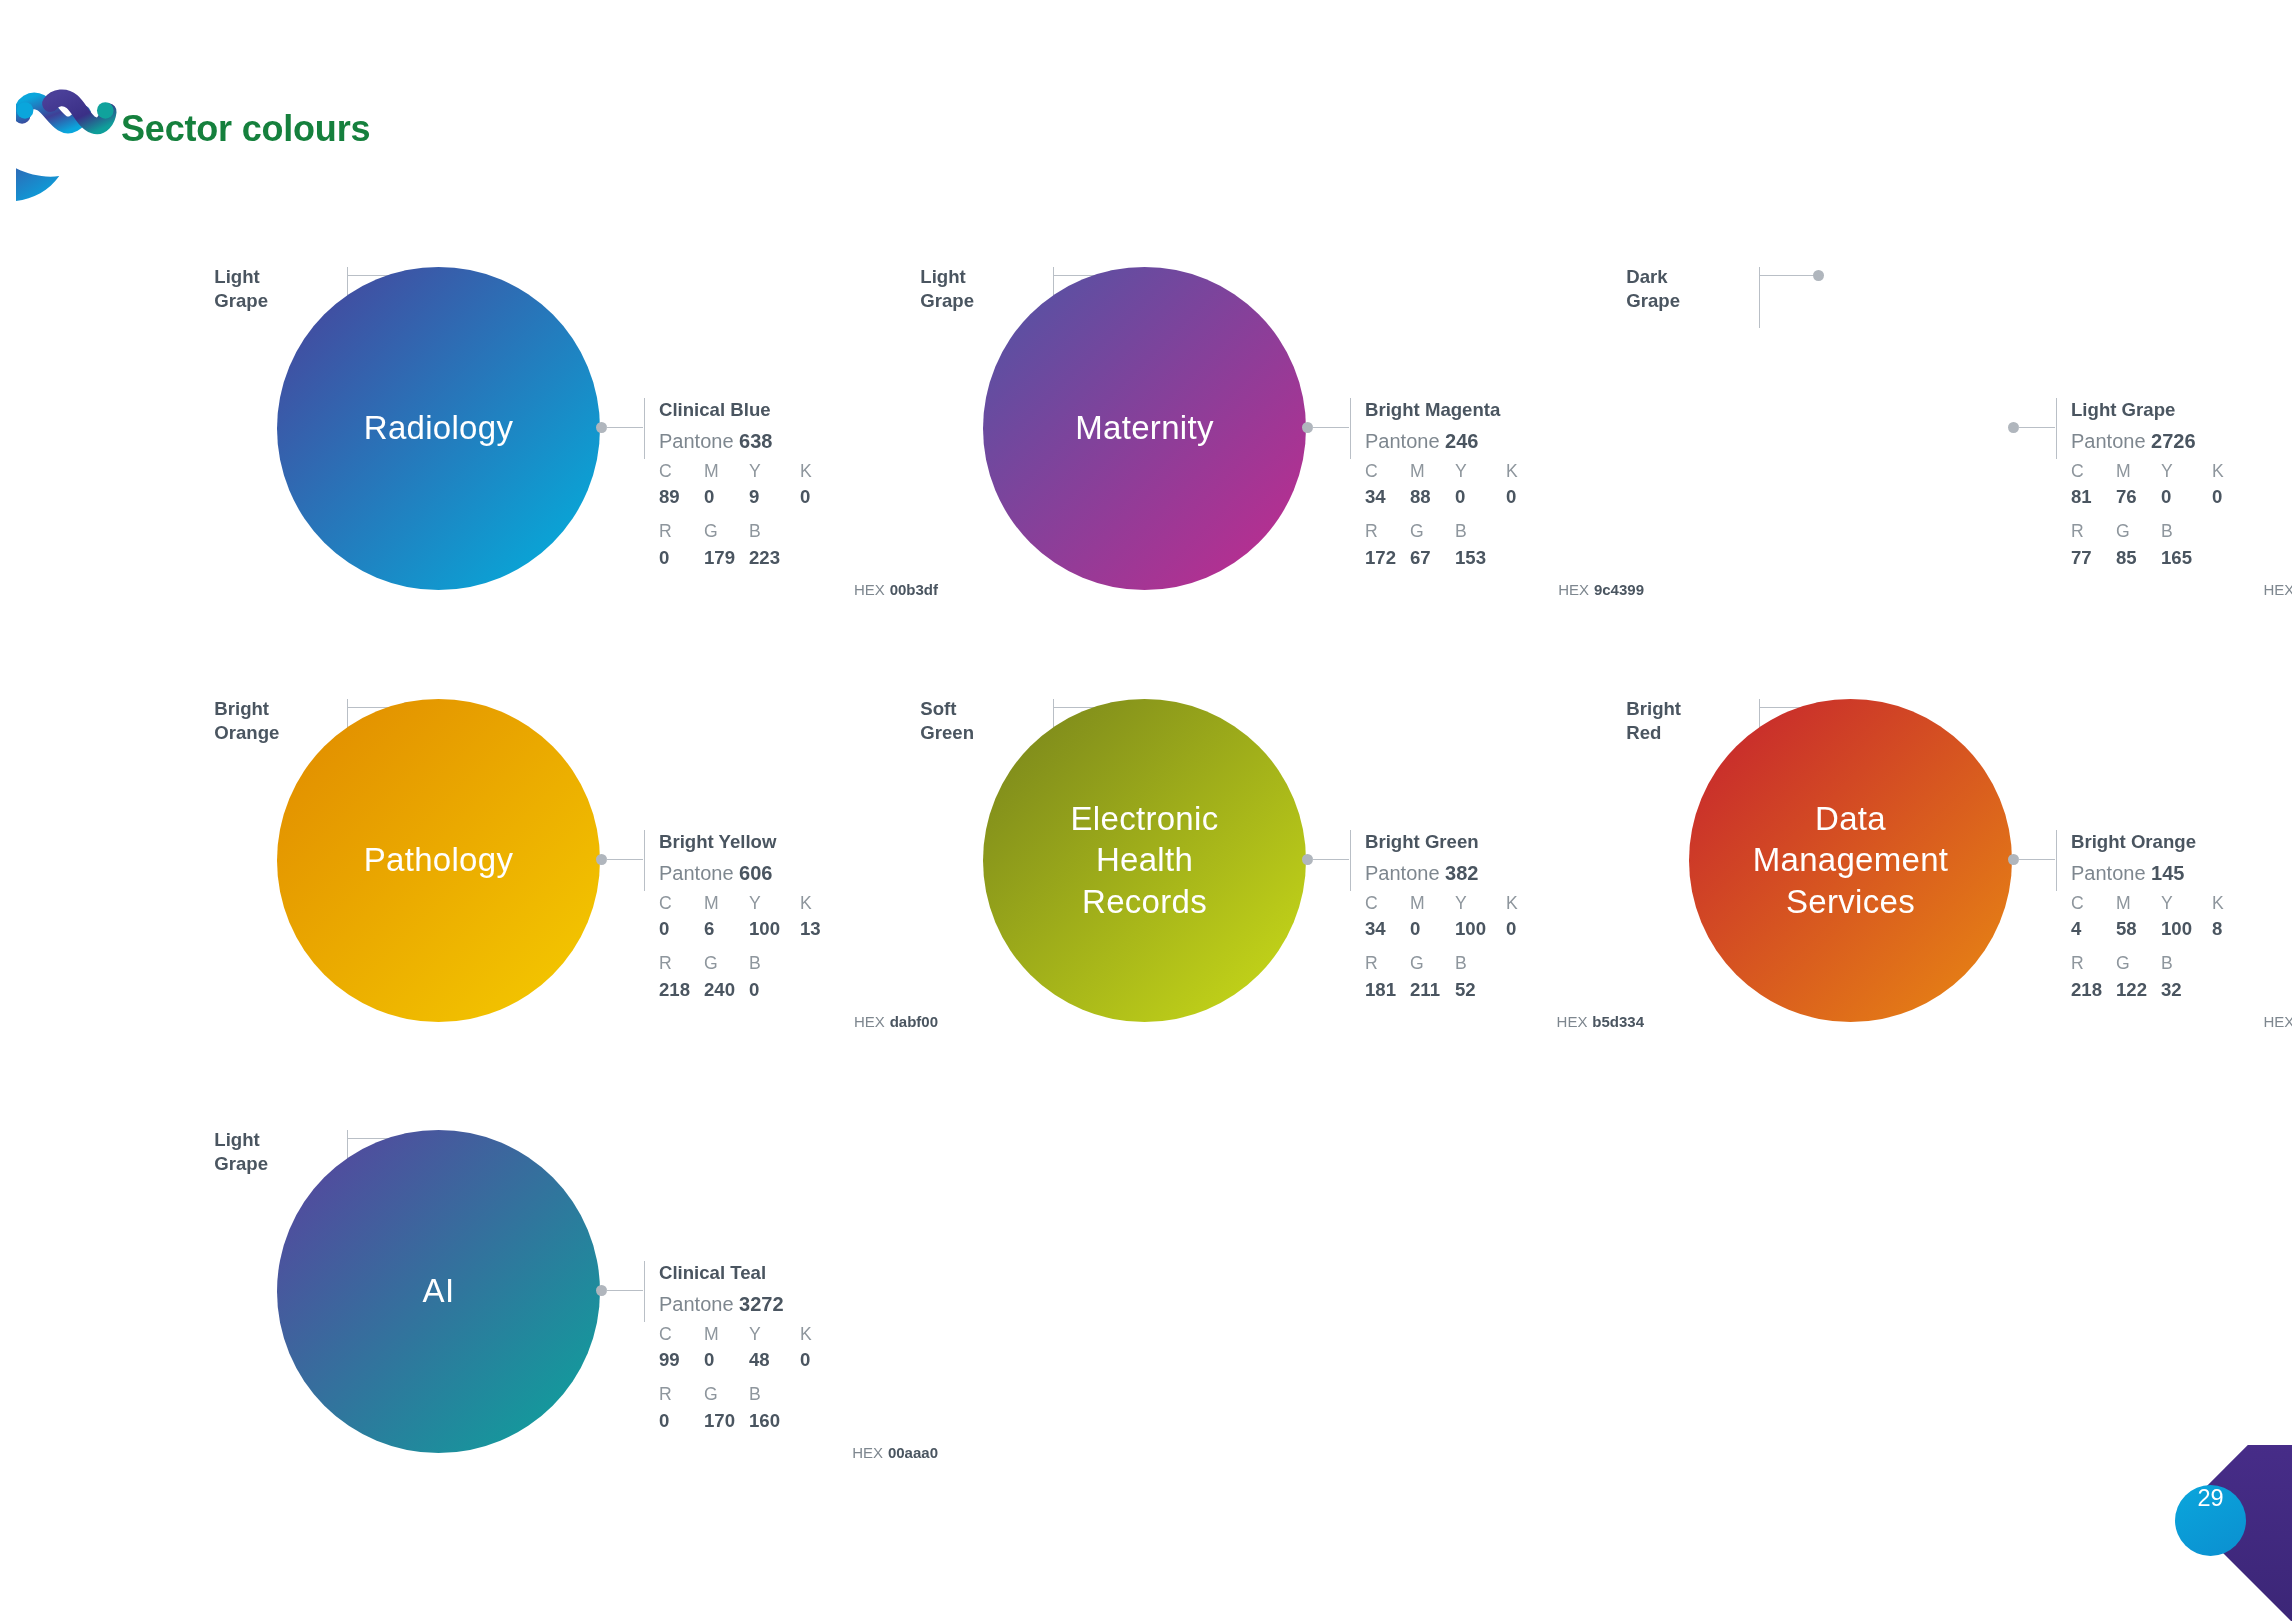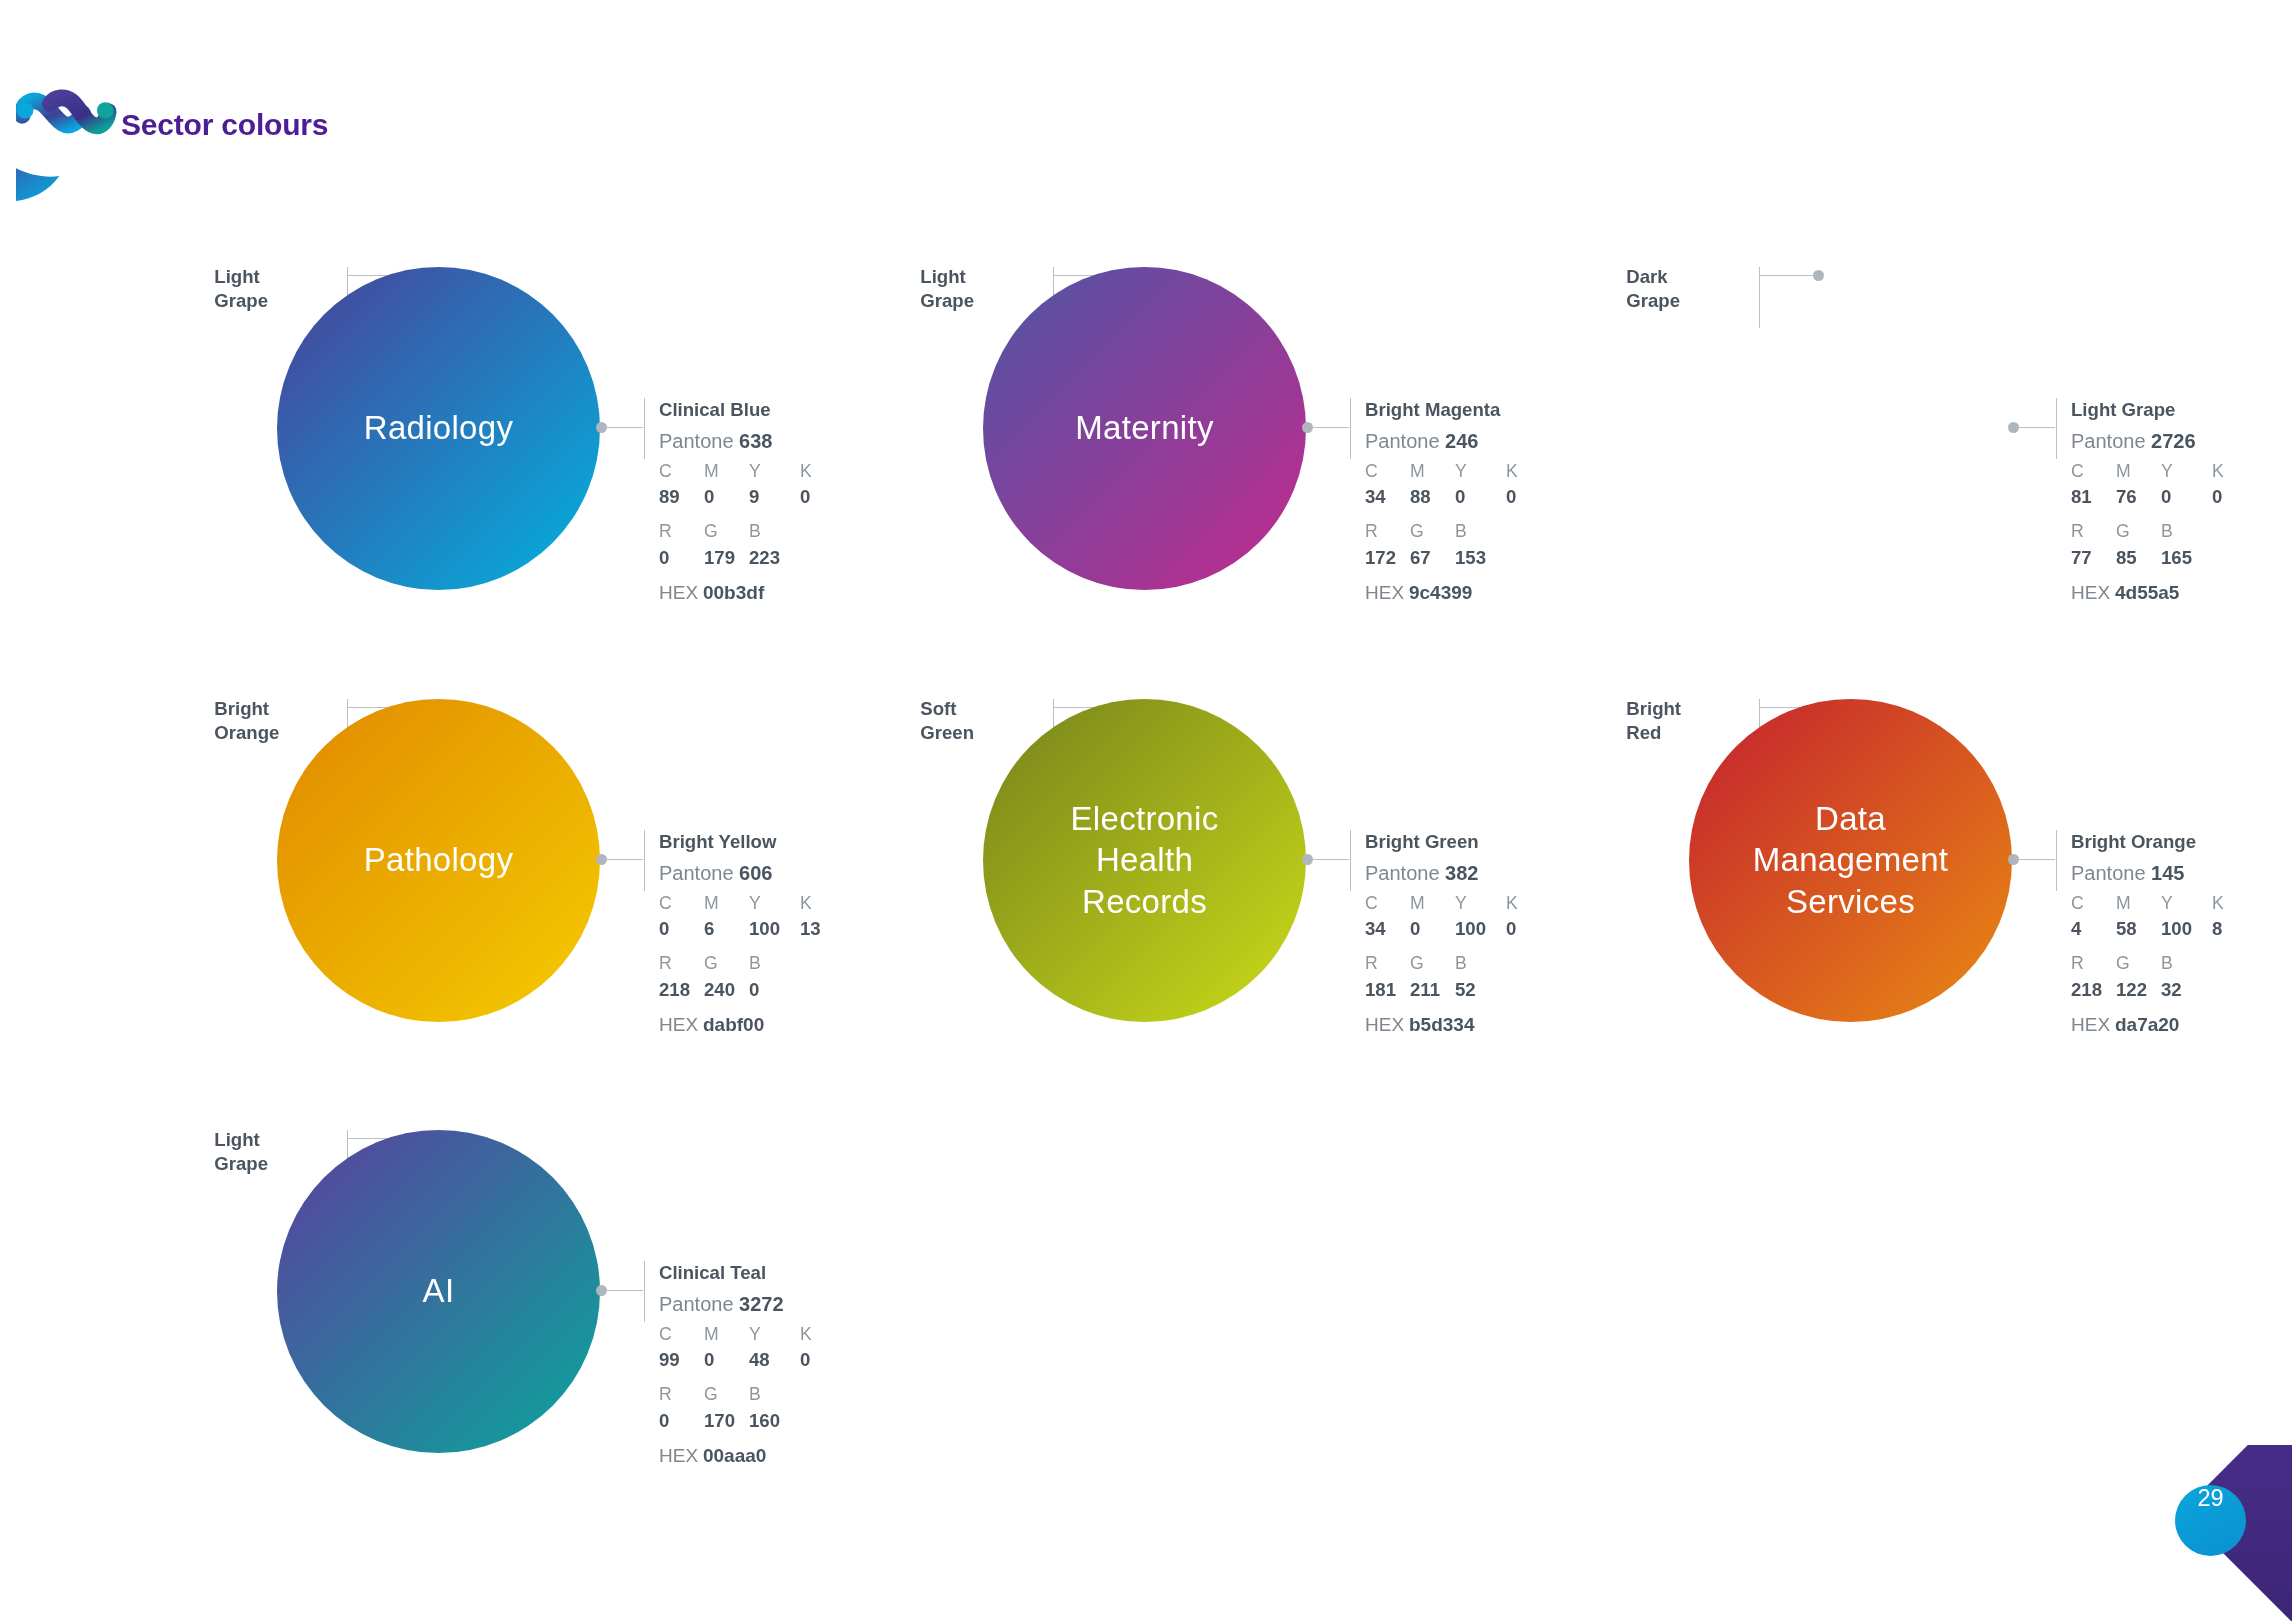--- a/index.html
+++ b/index.html
@@ -28,24 +28,24 @@
     position: absolute;
     left: 15.7px;
     top: 86px;
     width: 113px;
     height: 142px;
   }
   #page-title {
     position: absolute;
     left: 121px;
     top: 108px;
-    font-size: 30px;
+    font-size: 36px;
     font-weight: bold;
     letter-spacing: -0.2px;
-    color: #4c1d95;
+    color: #15803d;
     white-space: nowrap;
   }
 
   
   #sector-grid {
     position: absolute;
     left: 0;
     top: 8px;
     width: 2293px;
     height: 1621px;
@@ -189,25 +189,26 @@
     font-weight: bold;
   }
   .spec-row span {
     display: inline-block;
     width: 45px;
     flex: 0 0 45px;
   }
   .spec-row.cmyk span:nth-child(3) { width: 51px; flex: 0 0 51px; }
   .spec-gap { height: 7.8px; }
   .spec-hex {
-    font-size: 19px;
+    font-size: 15px;
     color: #7e878f;
     line-height: 1.45;
     margin-top: 7.8px;
     white-space: nowrap;
+    text-align: right;
   }
   .spec-hex b {
     color: #4a5560;
     font-weight: bold;
     margin-left: 4.9px;
   }
 
   
   #page-badge {
     position: absolute;

